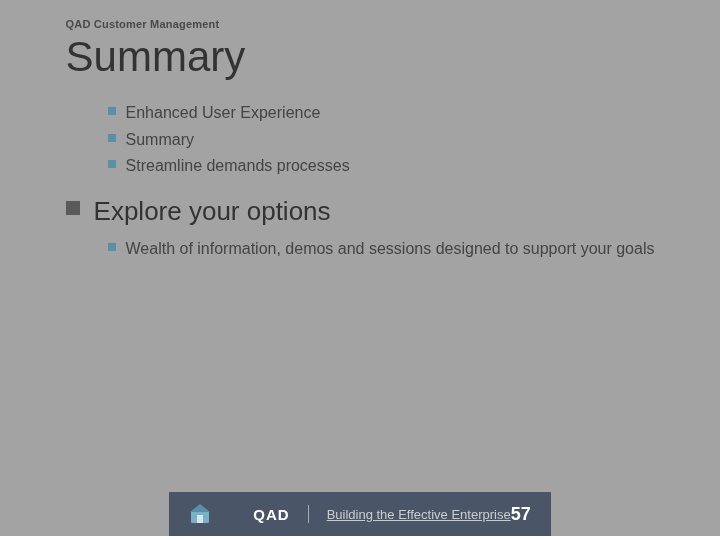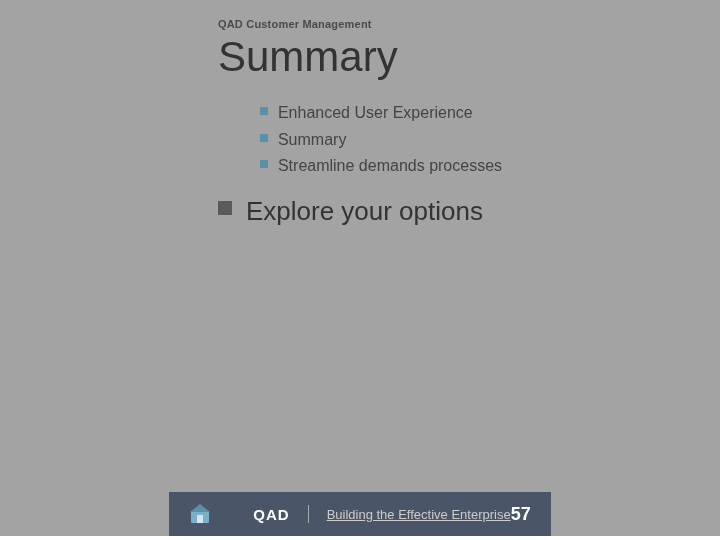--- a/index.html
+++ b/index.html
@@ -174,20 +174,26 @@
           <div class="sub-bullet-text">Streamline demands processes</div>
         </div>
       </div>
     </div>
 
     <div class="bullet-section">
       <div class="bullet-main">
         <div class="bullet-square"></div>
         <div class="bullet-main-text">Explore your options</div>
       </div>
+      <div class="sub-bullets">
+        <div class="sub-bullet-item">
+          <div class="sub-bullet-square"></div>
+          <div class="sub-bullet-text">Wealth of information, demos and sessions designed to support your goals</div>
+        </div>
+      </div>
     </div>
 
   </div>
 
   <div class="footer">
     <div class="footer-left">
       <div class="qad-logo">
 
         <svg class="logo-icon" viewBox="0 0 22 22" xmlns="http://www.w3.org/2000/svg">
           <rect x="2" y="8" width="18" height="12" fill="#7ab0c8" rx="1"></rect>

